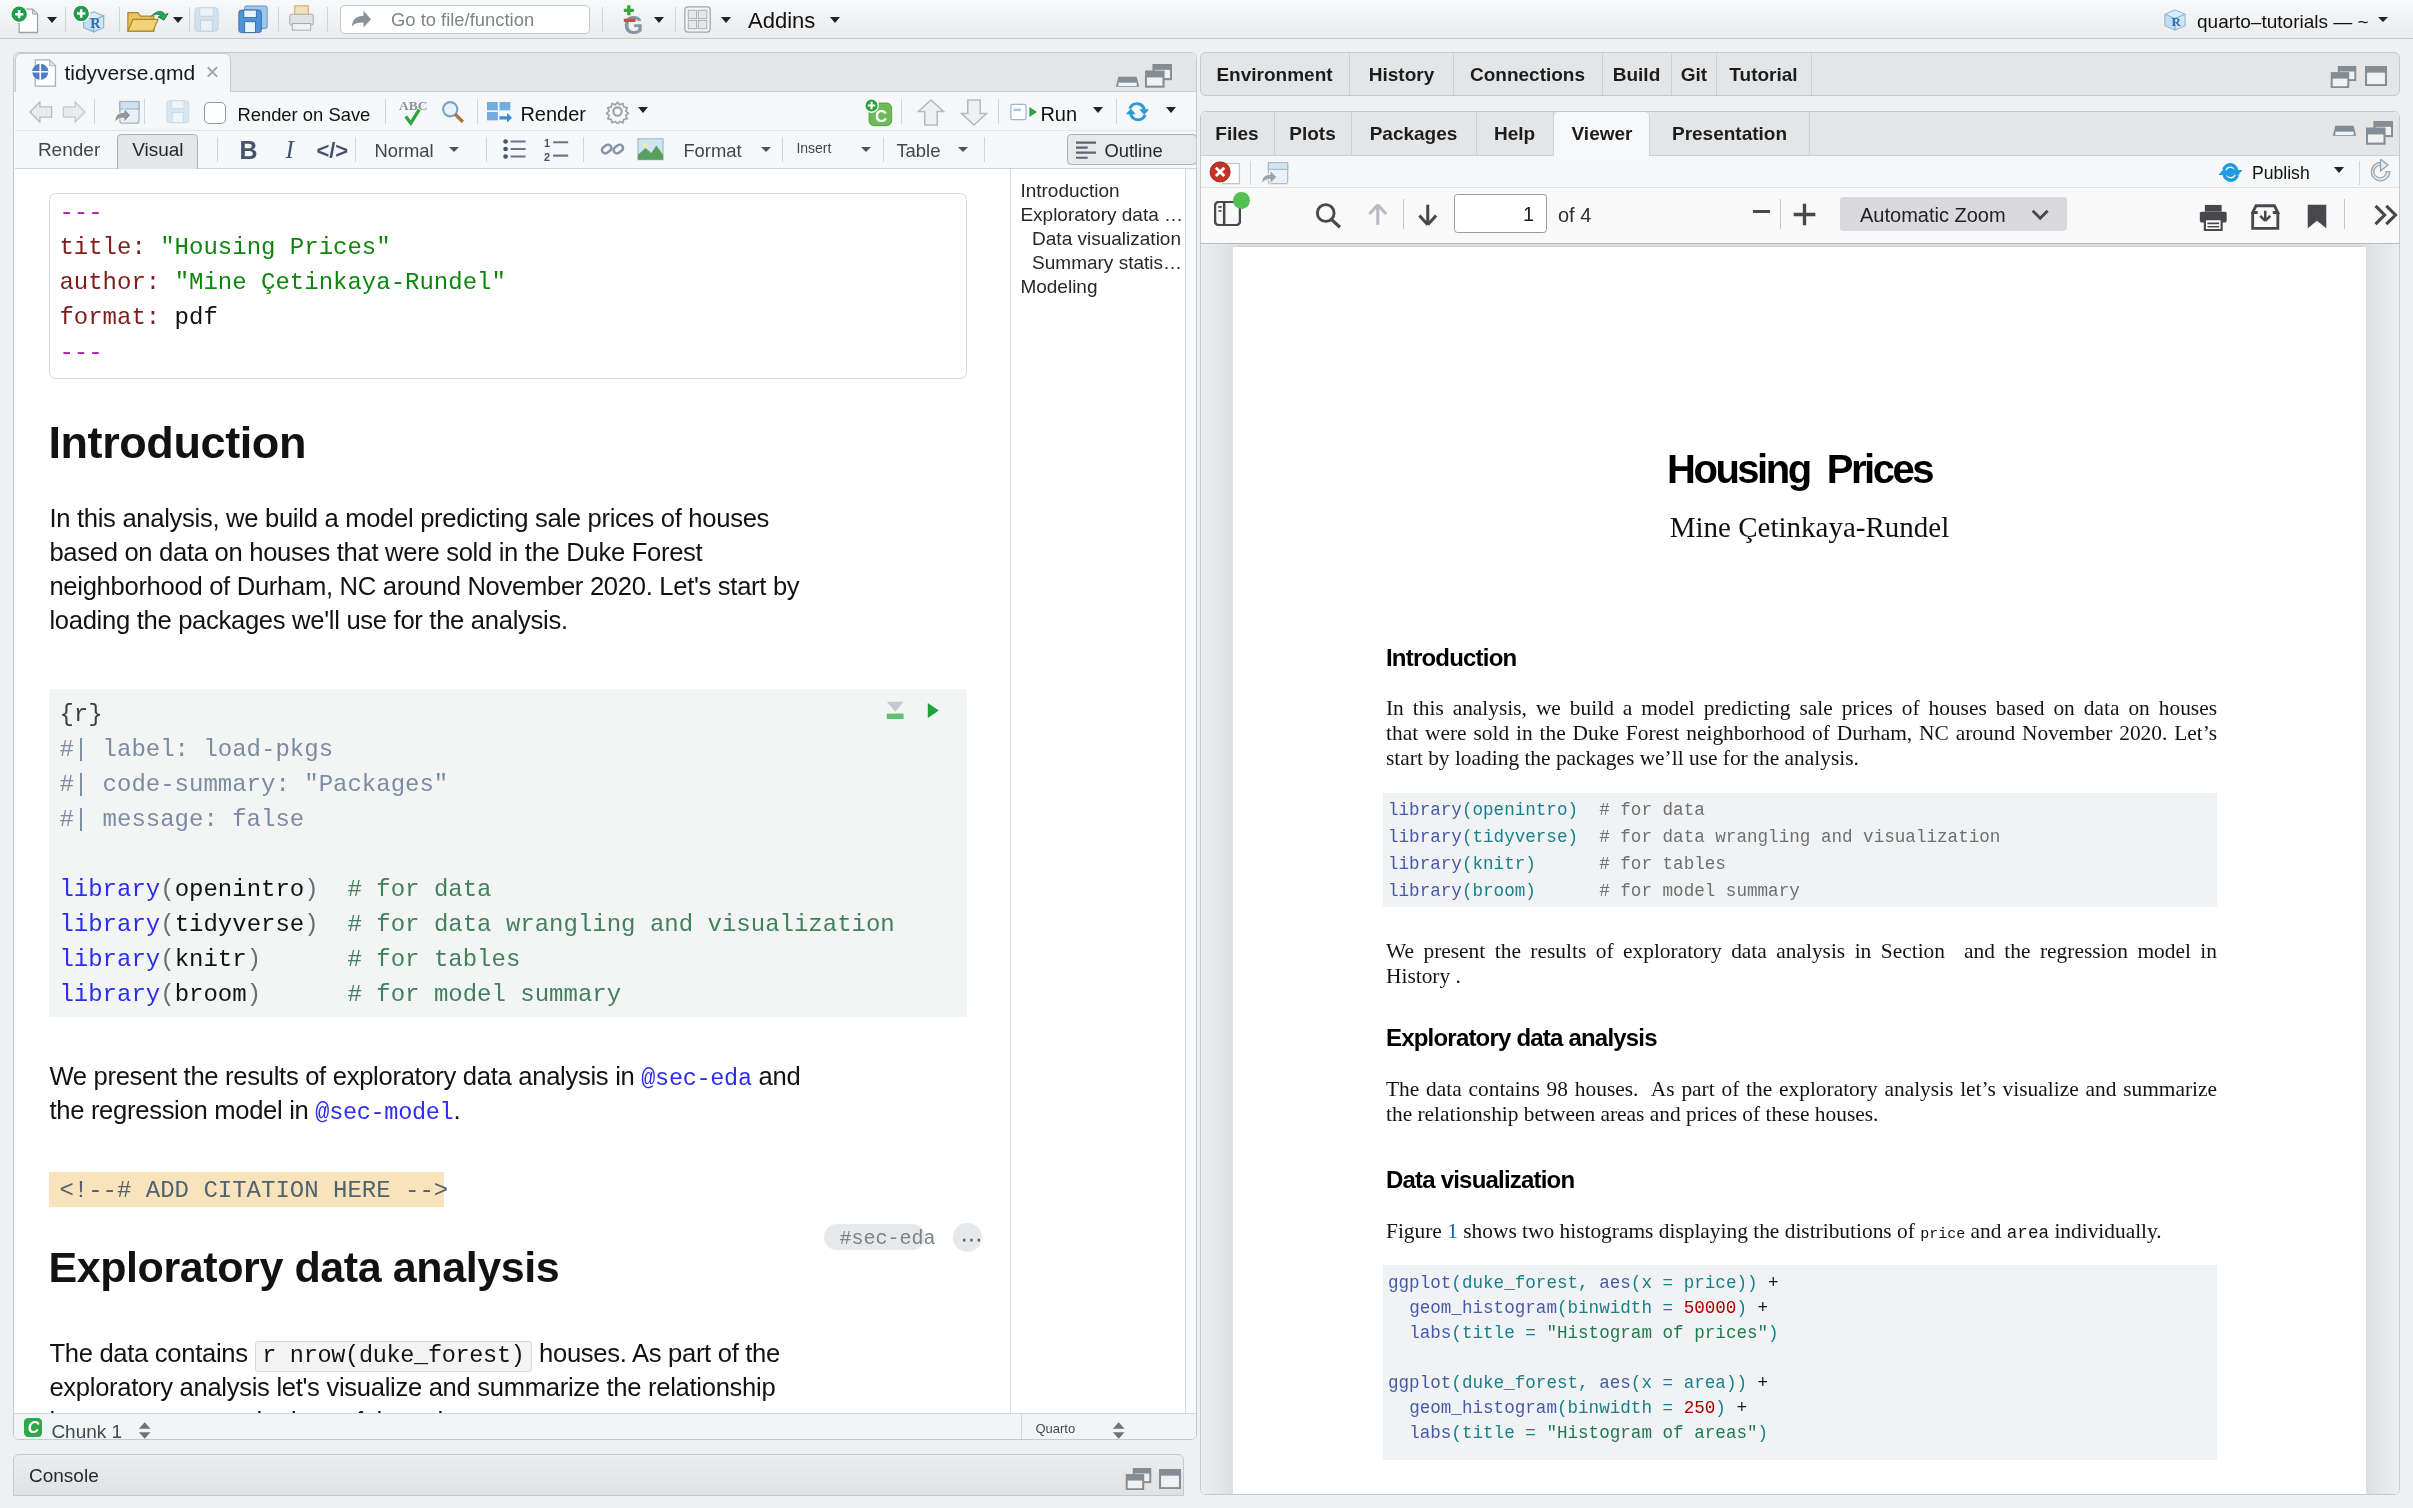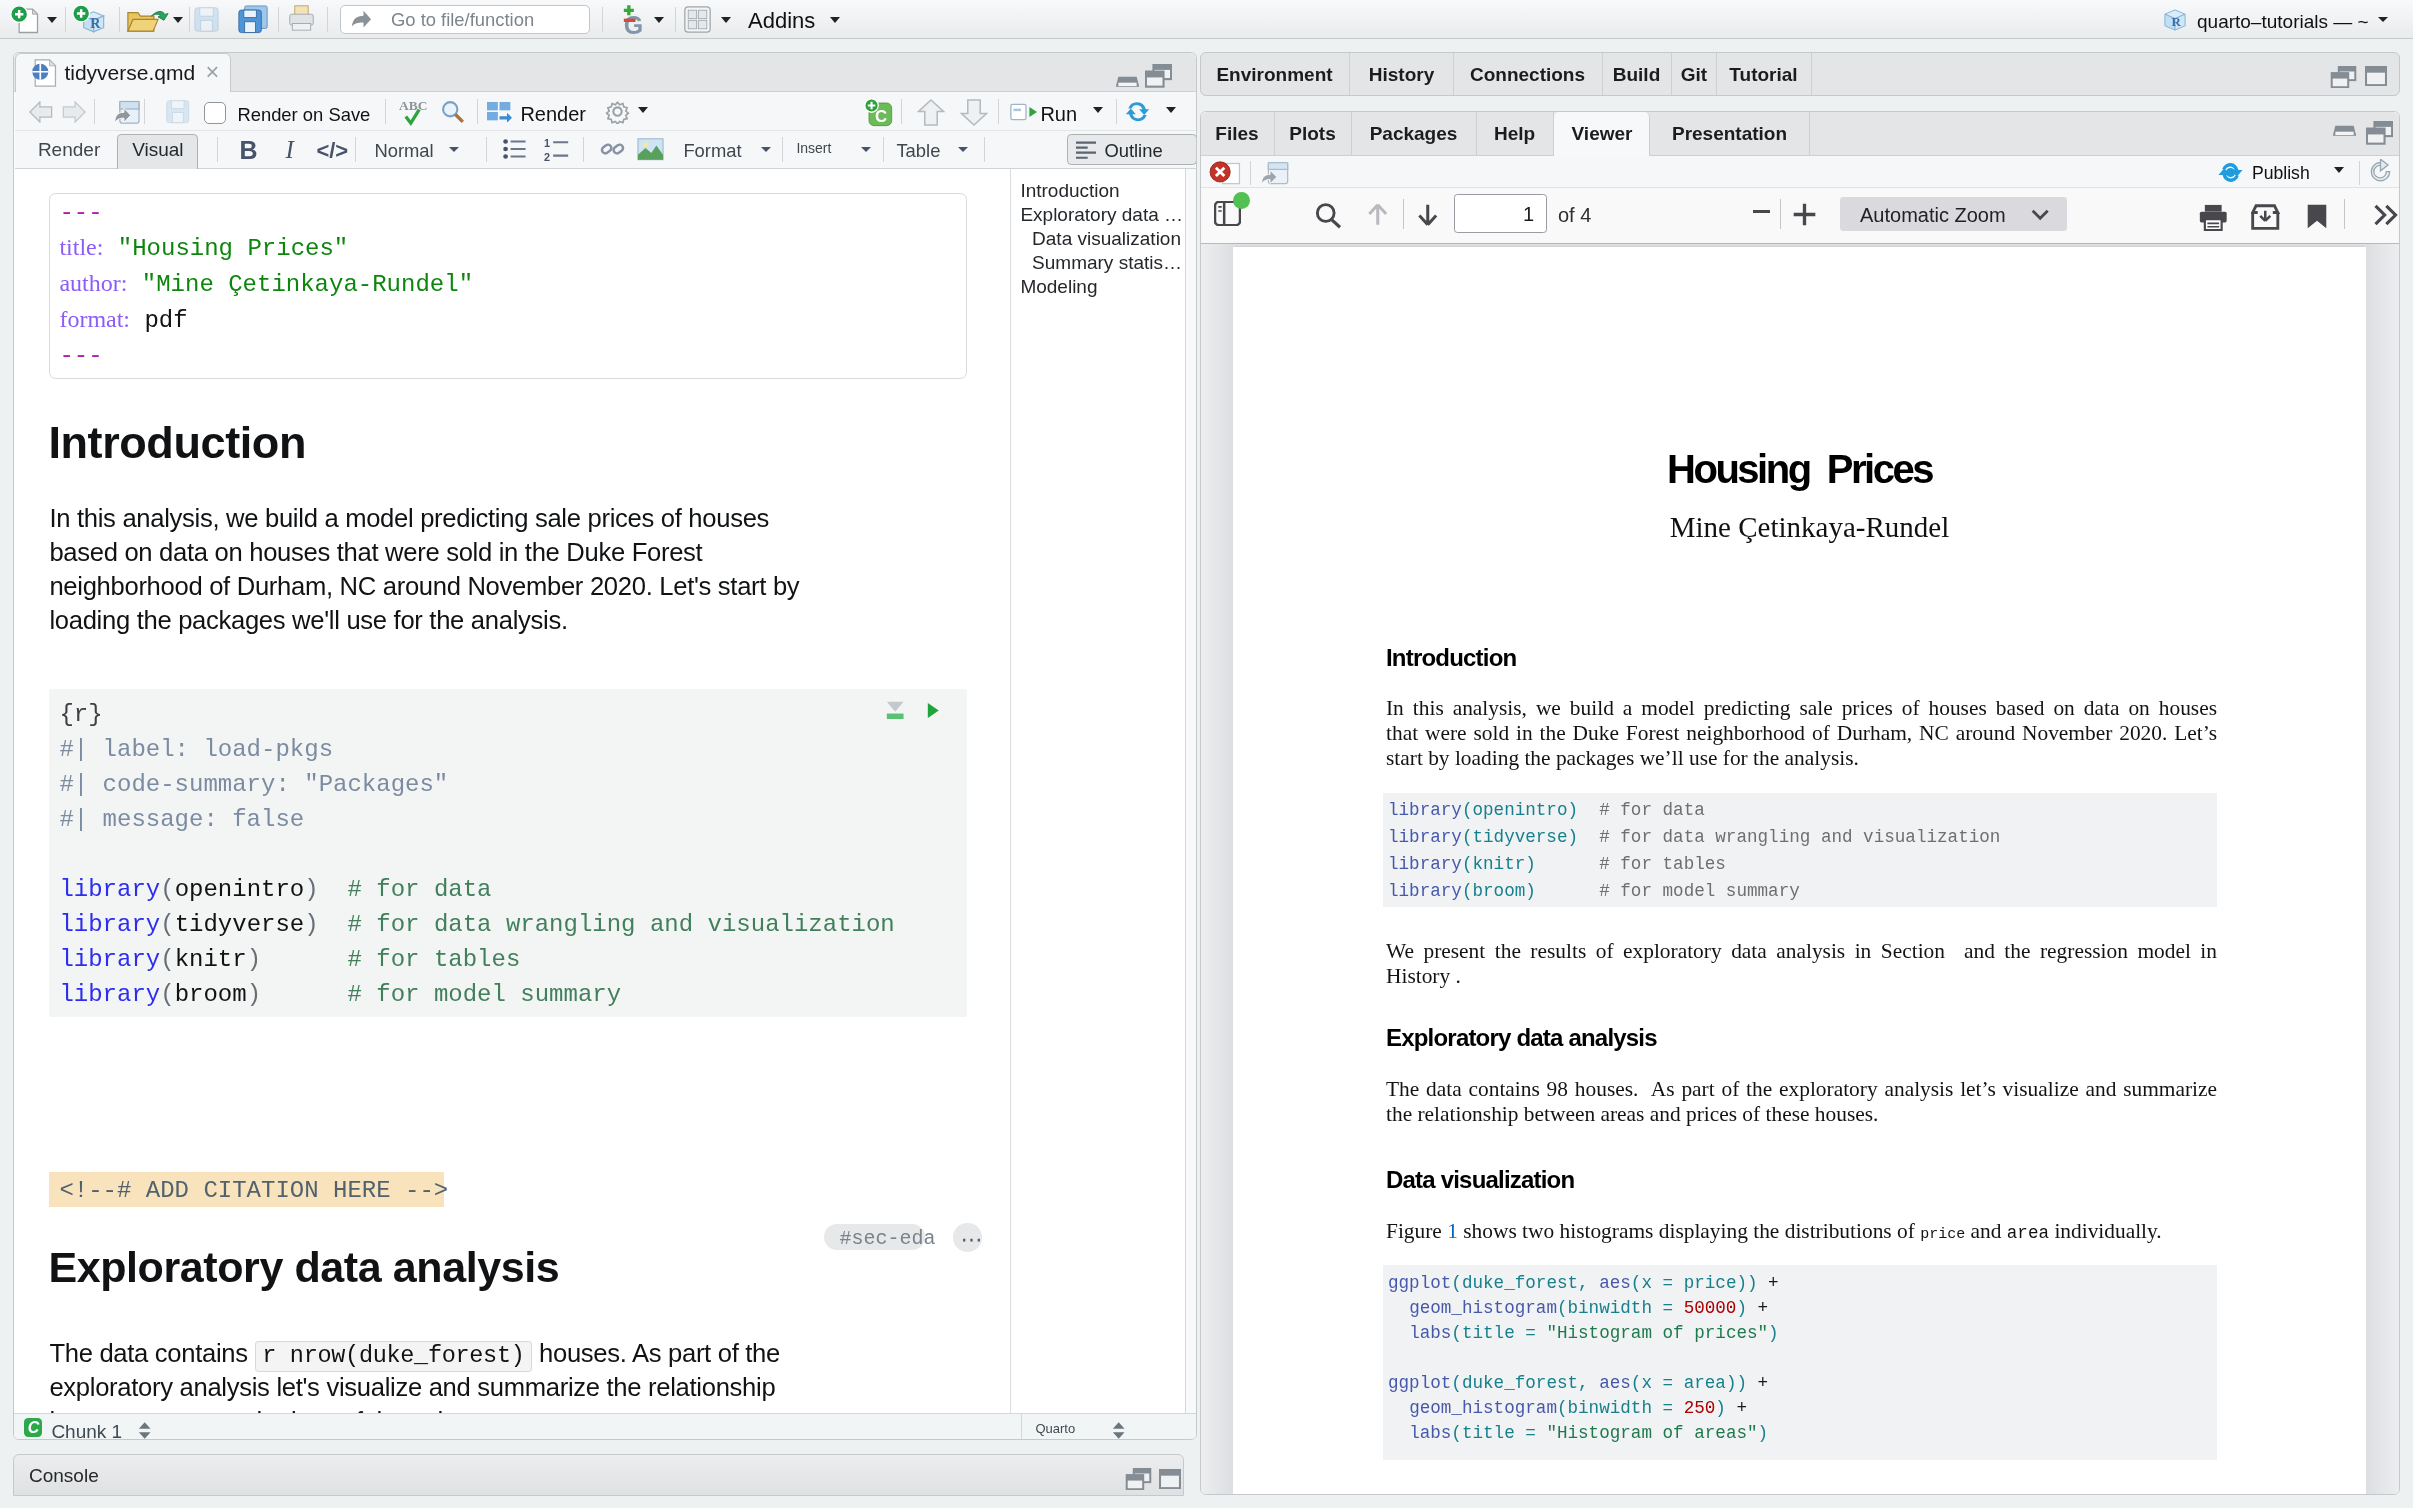--- a/index.html
+++ b/index.html
@@ -25,21 +25,21 @@
   
   #lpane { left:13.4px; top:52px; width:1184px; height:1388px; overflow:hidden; }
   .toolrow { position:absolute; background:#f5f7f8; }
   .btn { position:absolute; background:#e4e6e7; border:0.8px solid #aeb1b3; border-radius:4.2px; color:#23282d; text-align:center; }
 
   
   #edoc { position:absolute; left:0; top:116px; width:996px; height:1244px; background:#fff; overflow:hidden; }
   .etext { position:absolute; font-size:25.6px; letter-spacing:-0.3px; line-height:34px; color:#101214; white-space:nowrap; }
   .eh1 { position:absolute; font-size:45px; line-height:1; font-weight:bold; color:#101214; white-space:nowrap; letter-spacing:-0.4px;}
   .ecode { position:absolute; font-family:"Liberation Mono",monospace; font-size:24px; white-space:pre; color:#101214; }
-  .kw { color:#8b5cf6;font-family:Liberation Serif, serif; } .str { color:#0d860d; } .ymag { color:#ad22a8; }
+  .kw { color:#7f1d1d; } .str { color:#0d860d; } .ymag { color:#ad22a8; }
   .lib { color:#2d2df0; } .cmt { color:#42805c; } .hopt { color:#7b8ca2; } .par { color:#666e76; }
 
   
   #envpane { left:1200px; top:52px; width:1200px; height:44px; background:#e3e5e6; border:0.8px solid #c6c9cb; border-radius:5.9px; overflow:hidden;}
   #rpane  { left:1200px; top:111px; width:1200px; height:1384px; overflow:hidden; }
   .ptab { position:absolute; height:43px; line-height:43px; font-weight:bold; font-size:19px; color:#1c1c1c; text-align:center; }
 
   
   #pdfbar { position:absolute; left:0; top:76px; width:1198px; height:56px; background:#f9f9fa; border-bottom:1.7px solid #b9babc; }
   #pdfarea { position:absolute; left:0; top:132px; width:1198px; height:1249px; background:#e9eaec; }
@@ -308,20 +308,21 @@
 <span class="lib">library</span><span class="par">(</span>knitr<span class="par">)</span>      <span class="cmt"># for tables</span>
 <span class="lib">library</span><span class="par">(</span>broom<span class="par">)</span>      <span class="cmt"># for model summary</span></div>
     <svg class="abs" style="left:872px;top:532px" width="18.4" height="18.4" viewBox="0 0 22 22">
       <path d="M1 1 h20 l-10 12 z" fill="#c3c9ce"></path>
       <rect x="1" y="15" width="20" height="7" fill="#5cc273"></rect>
     </svg>
     <svg class="abs" style="left:913px;top:533px" width="12.6" height="17" viewBox="0 0 15 20">
       <path d="M1 1 L14 10 L1 19 z" fill="#1da53c"></path>
     </svg>
 
+    <div class="etext" style="left:35px;top:890px;">We present the results of exploratory data analysis in <span class="mono" style="color:#2d2df0;font-size:23.5px;line-height:1;">@sec-eda</span> and<br>the regression model in <span class="mono" style="color:#2d2df0;font-size:23.5px;line-height:1;">@sec-model</span>.</div>
 
     <div class="abs" style="left:35px;top:1003px;width:395px;height:35px;background:#f8e3bc;"></div>
     <div class="ecode" style="left:45px;top:1008px;color:#51626f;">&lt;!--# ADD CITATION HERE --&gt;</div>
 
     <div class="abs" style="left:810px;top:1055px;width:101px;height:26px;background:#e6e8e9;border-radius:13.4px;"></div>
     <div class="mono abs" style="left:825px;top:1058px;font-size:20px;color:#7a838b;">#sec-eda</div>
     <div class="abs" style="left:939px;top:1054px;width:28.5px;height:28.5px;background:#e6e8e9;border-radius:14.2px;"></div>
     <div class="abs" style="left:946px;top:1058px;font-size:22px;color:#555e66;">⋯</div>
 
     <div class="eh1" style="left:34px;top:1077px;font-size:43px;">Exploratory data analysis</div>

